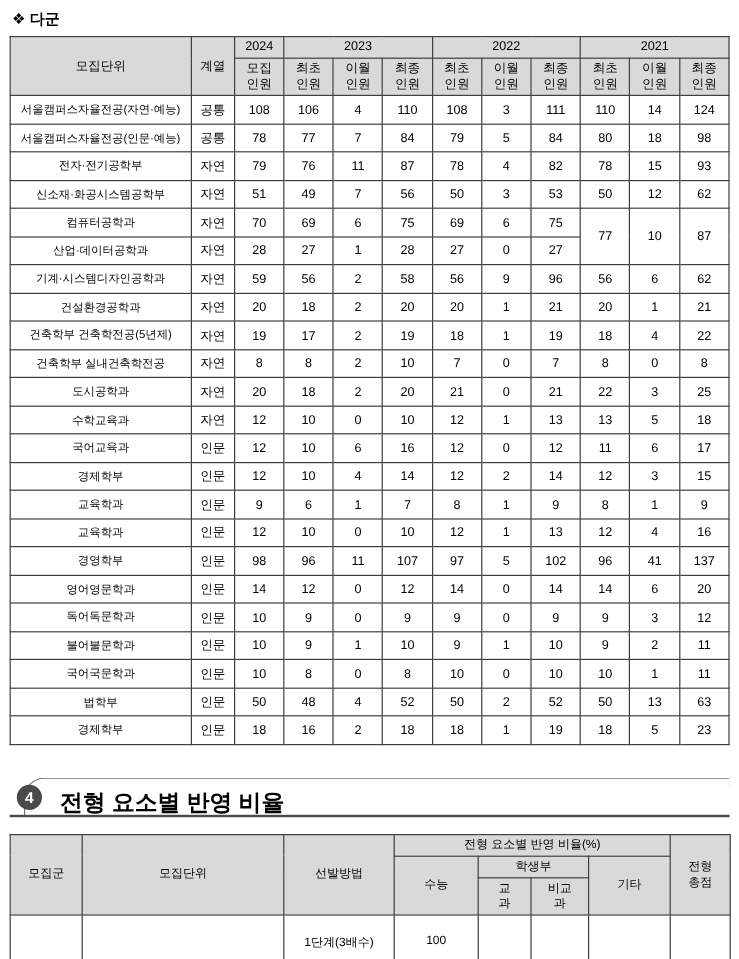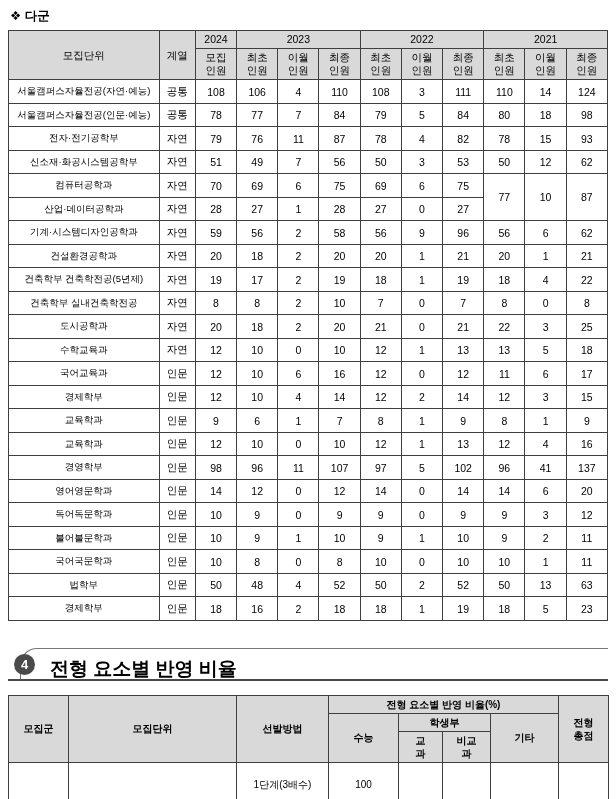--- a/index.html
+++ b/index.html
@@ -20,21 +20,21 @@
   .sec2{position:relative;height:36px;margin:26px 0 12px 0;}
   .sec2-arc{position:absolute;left:12px;right:0;top:1px;height:31px;
             border-top:1px solid #777;border-left:1px solid #777;
             border-top-left-radius:17px;}
   .sec2-underline{position:absolute;left:0;right:0;top:32px;border-bottom:2px solid #4a4a4a;}
   .sec2-badge{position:absolute;left:6px;top:7px;width:21px;height:21px;border-radius:50%;
               background:#4a4a4a;color:#fff;font-size:13px;font-weight:bold;
               display:flex;align-items:center;justify-content:center;}
   .sec2-title{position:absolute;left:42px;top:9px;font-size:19px;font-weight:bold;}
 
-  .ratio th{background:#d9d9d9;font-weight:bold;font-size:10px;padding:2px 12px;line-height:1.3;}
+  .ratio th{background:#d9d9d9;font-weight:normal;font-size:10px;padding:2px 12px;line-height:1.3;}
   .ratio td{font-size:10px;text-align:center;padding:12px 1px;height:20px;}
 </style>
 </head>
 <body>
 
 <div class="page">
 
   <div class="sec1-title">
     <span>❖</span>
     <span>다군</span>

